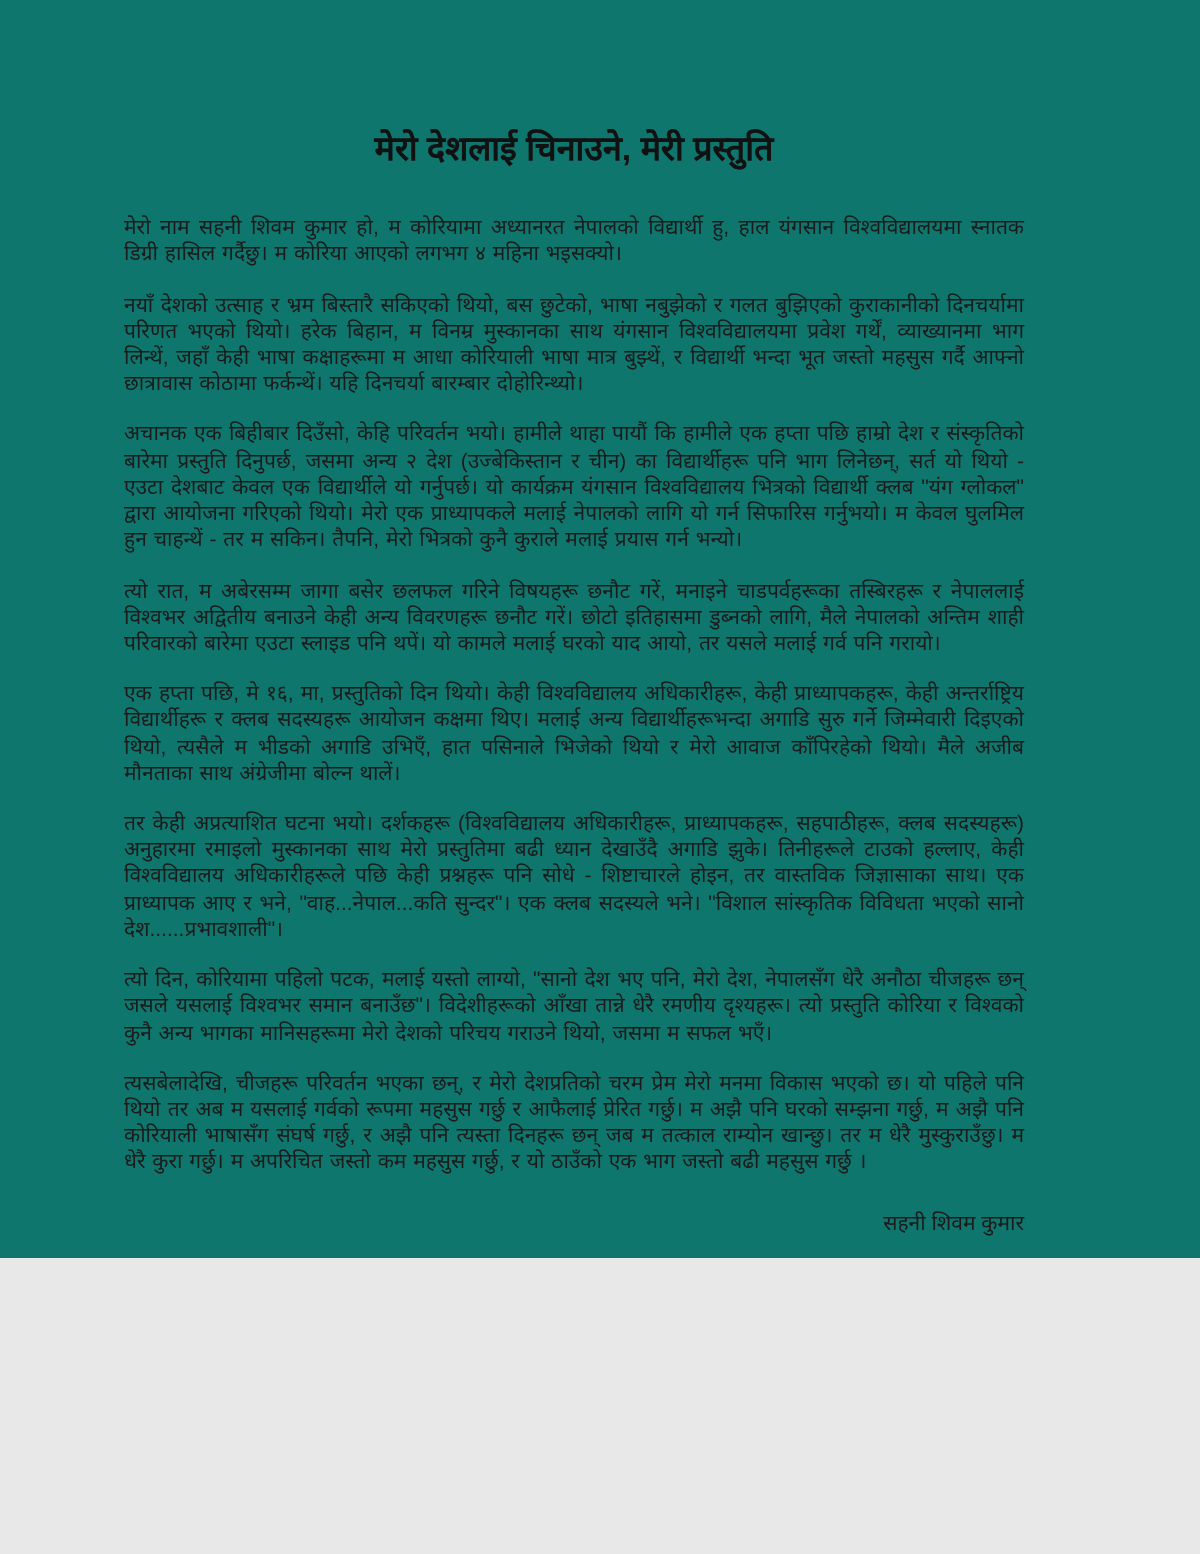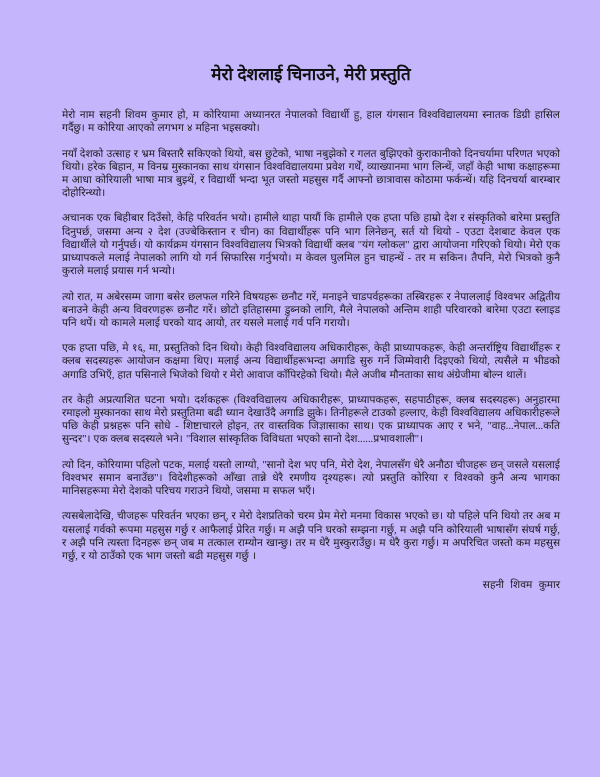--- a/index.html
+++ b/index.html
@@ -3,54 +3,52 @@
 <meta charset="utf-8">
 <style>
   html, body {
     margin: 0;
     padding: 0;
     background: #e8e8e8;
   }
   .page {
     position: relative;
     width: 600px;
-    height: 777px;
+    height: 629px;
     margin: 0 auto;
-    background: #c4b5fd;
+    background: #0f766e;
     box-sizing: border-box;
-    padding: 56px 40px 0 62px;
+    padding: 56px 88px 0 62px;
     font-family: "Liberation Sans", "DejaVu Sans", sans-serif;
     color: #1b1b1b;
     overflow: hidden;
   }
   .doc-title {
     font-size: 17px;
     font-weight: bold;
     text-align: center;
     color: #111111;
     margin: 8px 0 22px 0;
     line-height: 1.3;
   }
   .para {
     font-size: 10.5px;
     line-height: 1.26;
     text-align: justify;
     margin: 0 0 12px 0;
     word-spacing: 0.5px;
-    font-family: Liberation Serif, serif;
   }
   .signature {
     margin-top: 16px;
     text-align: right;
     font-size: 10.5px;
     line-height: 1.4;
   }
   .signature div {
     white-space: nowrap;
-    font-family: Liberation Mono, monospace;
   }
 </style>
 </head>
 <body>
 
 <div class="page">
   <h1 class="doc-title">मेरो देशलाई चिनाउने, मेरी प्रस्तुति</h1>
 
   <p class="para">मेरो नाम सहनी शिवम कुमार हो, म कोरियामा अध्यानरत नेपालको विद्यार्थी हु, हाल यंगसान विश्वविद्यालयमा स्नातक डिग्री हासिल गर्दैछु। म कोरिया आएको लगभग ४ महिना भइसक्यो।</p>
   <p class="para">नयाँ देशको उत्साह र भ्रम बिस्तारै सकिएको थियो, बस छुटेको, भाषा नबुझेको र गलत बुझिएको कुराकानीको दिनचर्यामा परिणत भएको थियो। हरेक बिहान, म विनम्र मुस्कानका साथ यंगसान विश्वविद्यालयमा प्रवेश गर्थें, व्याख्यानमा भाग लिन्थें, जहाँ केही भाषा कक्षाहरूमा म आधा कोरियाली भाषा मात्र बुझ्थें, र विद्यार्थी भन्दा भूत जस्तो महसुस गर्दै आफ्नो छात्रावास कोठामा फर्कन्थें। यहि दिनचर्या बारम्बार दोहोरिन्थ्यो।</p>

